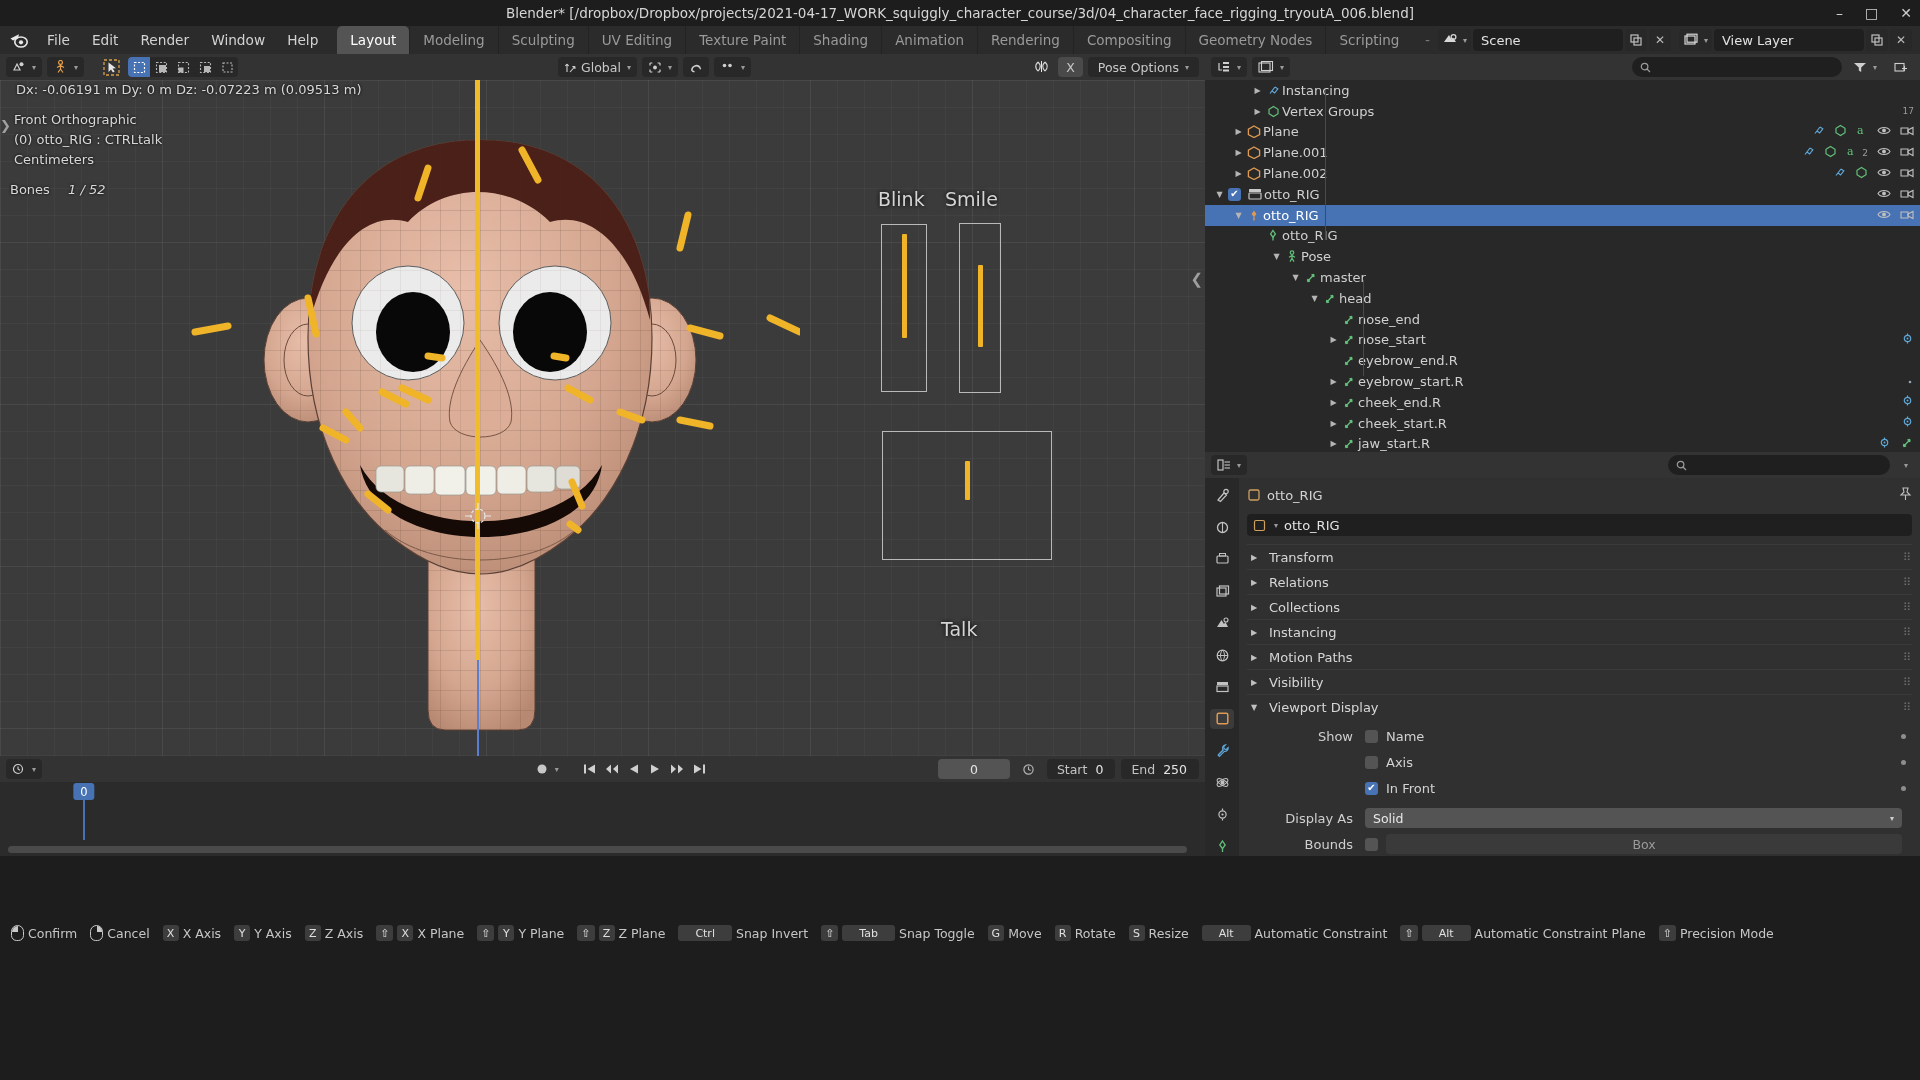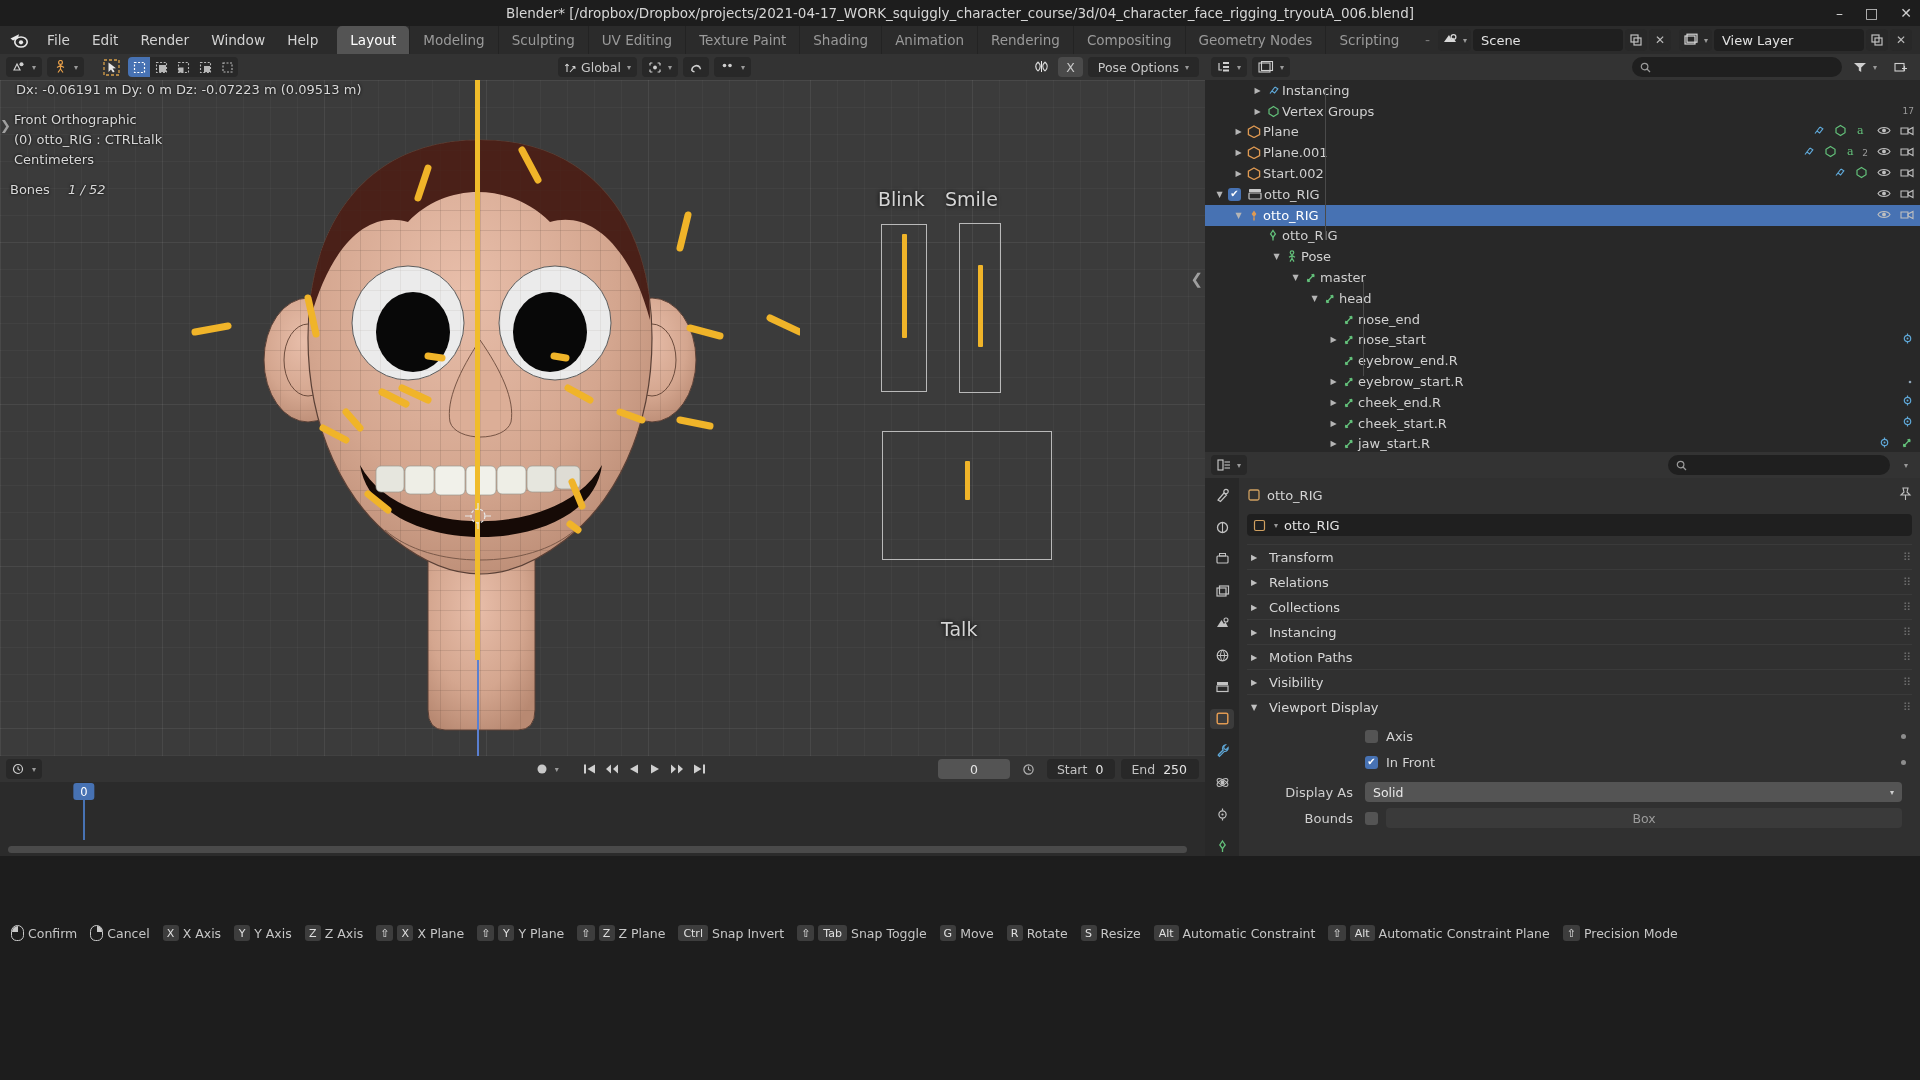--- a/index.html
+++ b/index.html
@@ -215,21 +215,21 @@
     position: absolute; left: 0; bottom: 0; width: 1920px; height: 24px;
     background: #1d1d1d; display: flex; align-items: center; padding: 0 6px; gap: 3px;
     color: #c6c6c6; font-size: 12.5px;
   }
   .sb-item { display: flex; align-items: center; gap: 4px; padding: 0 5px; white-space: nowrap; }
   .kbd {
     background: #3d3d3d; border-radius: 3px; color: #e0e0e0; font-size: 11px;
     min-width: 16px; height: 16px; padding: 0 4px; display: inline-flex;
     align-items: center; justify-content: center;
   }
-  .kbd.wide { padding: 0 5px; }
+  .kbd.wide { padding: 0 17px; }
   .mouse-icon { width: 13px; height: 16px; border: 1.4px solid #c8c8c8; border-radius: 7px 7px 6px 6px; position: relative; }
   .mouse-icon.lmb::before { content: ''; position: absolute; left: 0; top: 0; width: 50%; height: 45%;
     background: #c8c8c8; border-radius: 6px 0 0 0; }
   .mouse-icon.rmb::before { content: ''; position: absolute; right: 0; top: 0; width: 50%; height: 45%;
     background: #c8c8c8; border-radius: 0 6px 0 0; }
 </style>
 </head>
 <body>
 
 <div id="app">
@@ -808,21 +808,21 @@
           </div>
         </div>
         <div class="out-row">
           <div style="width: 27px; flex: 0 0 27px;"></div>
           <div class="tw">▶</div>
           <div class="ic">
             <svg width="14" height="13" viewBox="0 0 14 13">
               <path d="M7 1 L12.6 4.2 L12.6 9.5 L7 12.5 L1.4 9.5 L1.4 4.2 Z" fill="none" stroke="#e09a52" stroke-width="1.3"></path>
             </svg>
           </div>
-          <div class="nm">Start.002</div>
+          <div class="nm">Plane.002</div>
           <div class="rt">
             <span><svg width="13" height="13" viewBox="0 0 13 13">
                 <path d="M3 9.5 L8 3 M8 3 L10.8 4.8 L7.6 9 L5 7" fill="none" stroke="#5fa8d8" stroke-width="1.2"></path>
               </svg></span>
             <span><svg width="13" height="13" viewBox="0 0 13 13">
                 <path d="M6.5 1.5 L11 4.3 L11 8.7 L6.5 11.5 L2 8.7 L2 4.3 Z" fill="none" stroke="#63c07a" stroke-width="1.2"></path>
               </svg></span>
             <span><svg width="14" height="11" viewBox="0 0 14 11">
                 <path d="M1 5.5 C3.5 1.5 10.5 1.5 13 5.5 C10.5 9.5 3.5 9.5 1 5.5 Z" fill="none" stroke="#c0c0c0" stroke-width="1.1"></path>
                 <circle cx="7" cy="5.5" r="1.9" fill="#c0c0c0"></circle>
@@ -1190,20 +1190,26 @@
             </div>
             <div class="panel-row">
               <span class="tri">▼</span>
               <span>Viewport Display</span>
               <span class="dots">⠿</span>
             </div>
           </div>
 
         <div style="margin-top:4px;">
           <div class="prop-line">
+            <span class="plabel">Show</span>
+            <span class="cbox" id="cb-name"></span>
+            <span>Name</span>
+            <span class="dot-right"></span>
+          </div>
+          <div class="prop-line">
             <span class="plabel"></span>
             <span class="cbox" id="cb-axis"></span>
             <span>Axis</span>
             <span class="dot-right"></span>
           </div>
           <div class="prop-line">
             <span class="plabel"></span>
             <span class="cbox on" id="cb-front">
                 <span class="tick">✔</span>
               </span>

